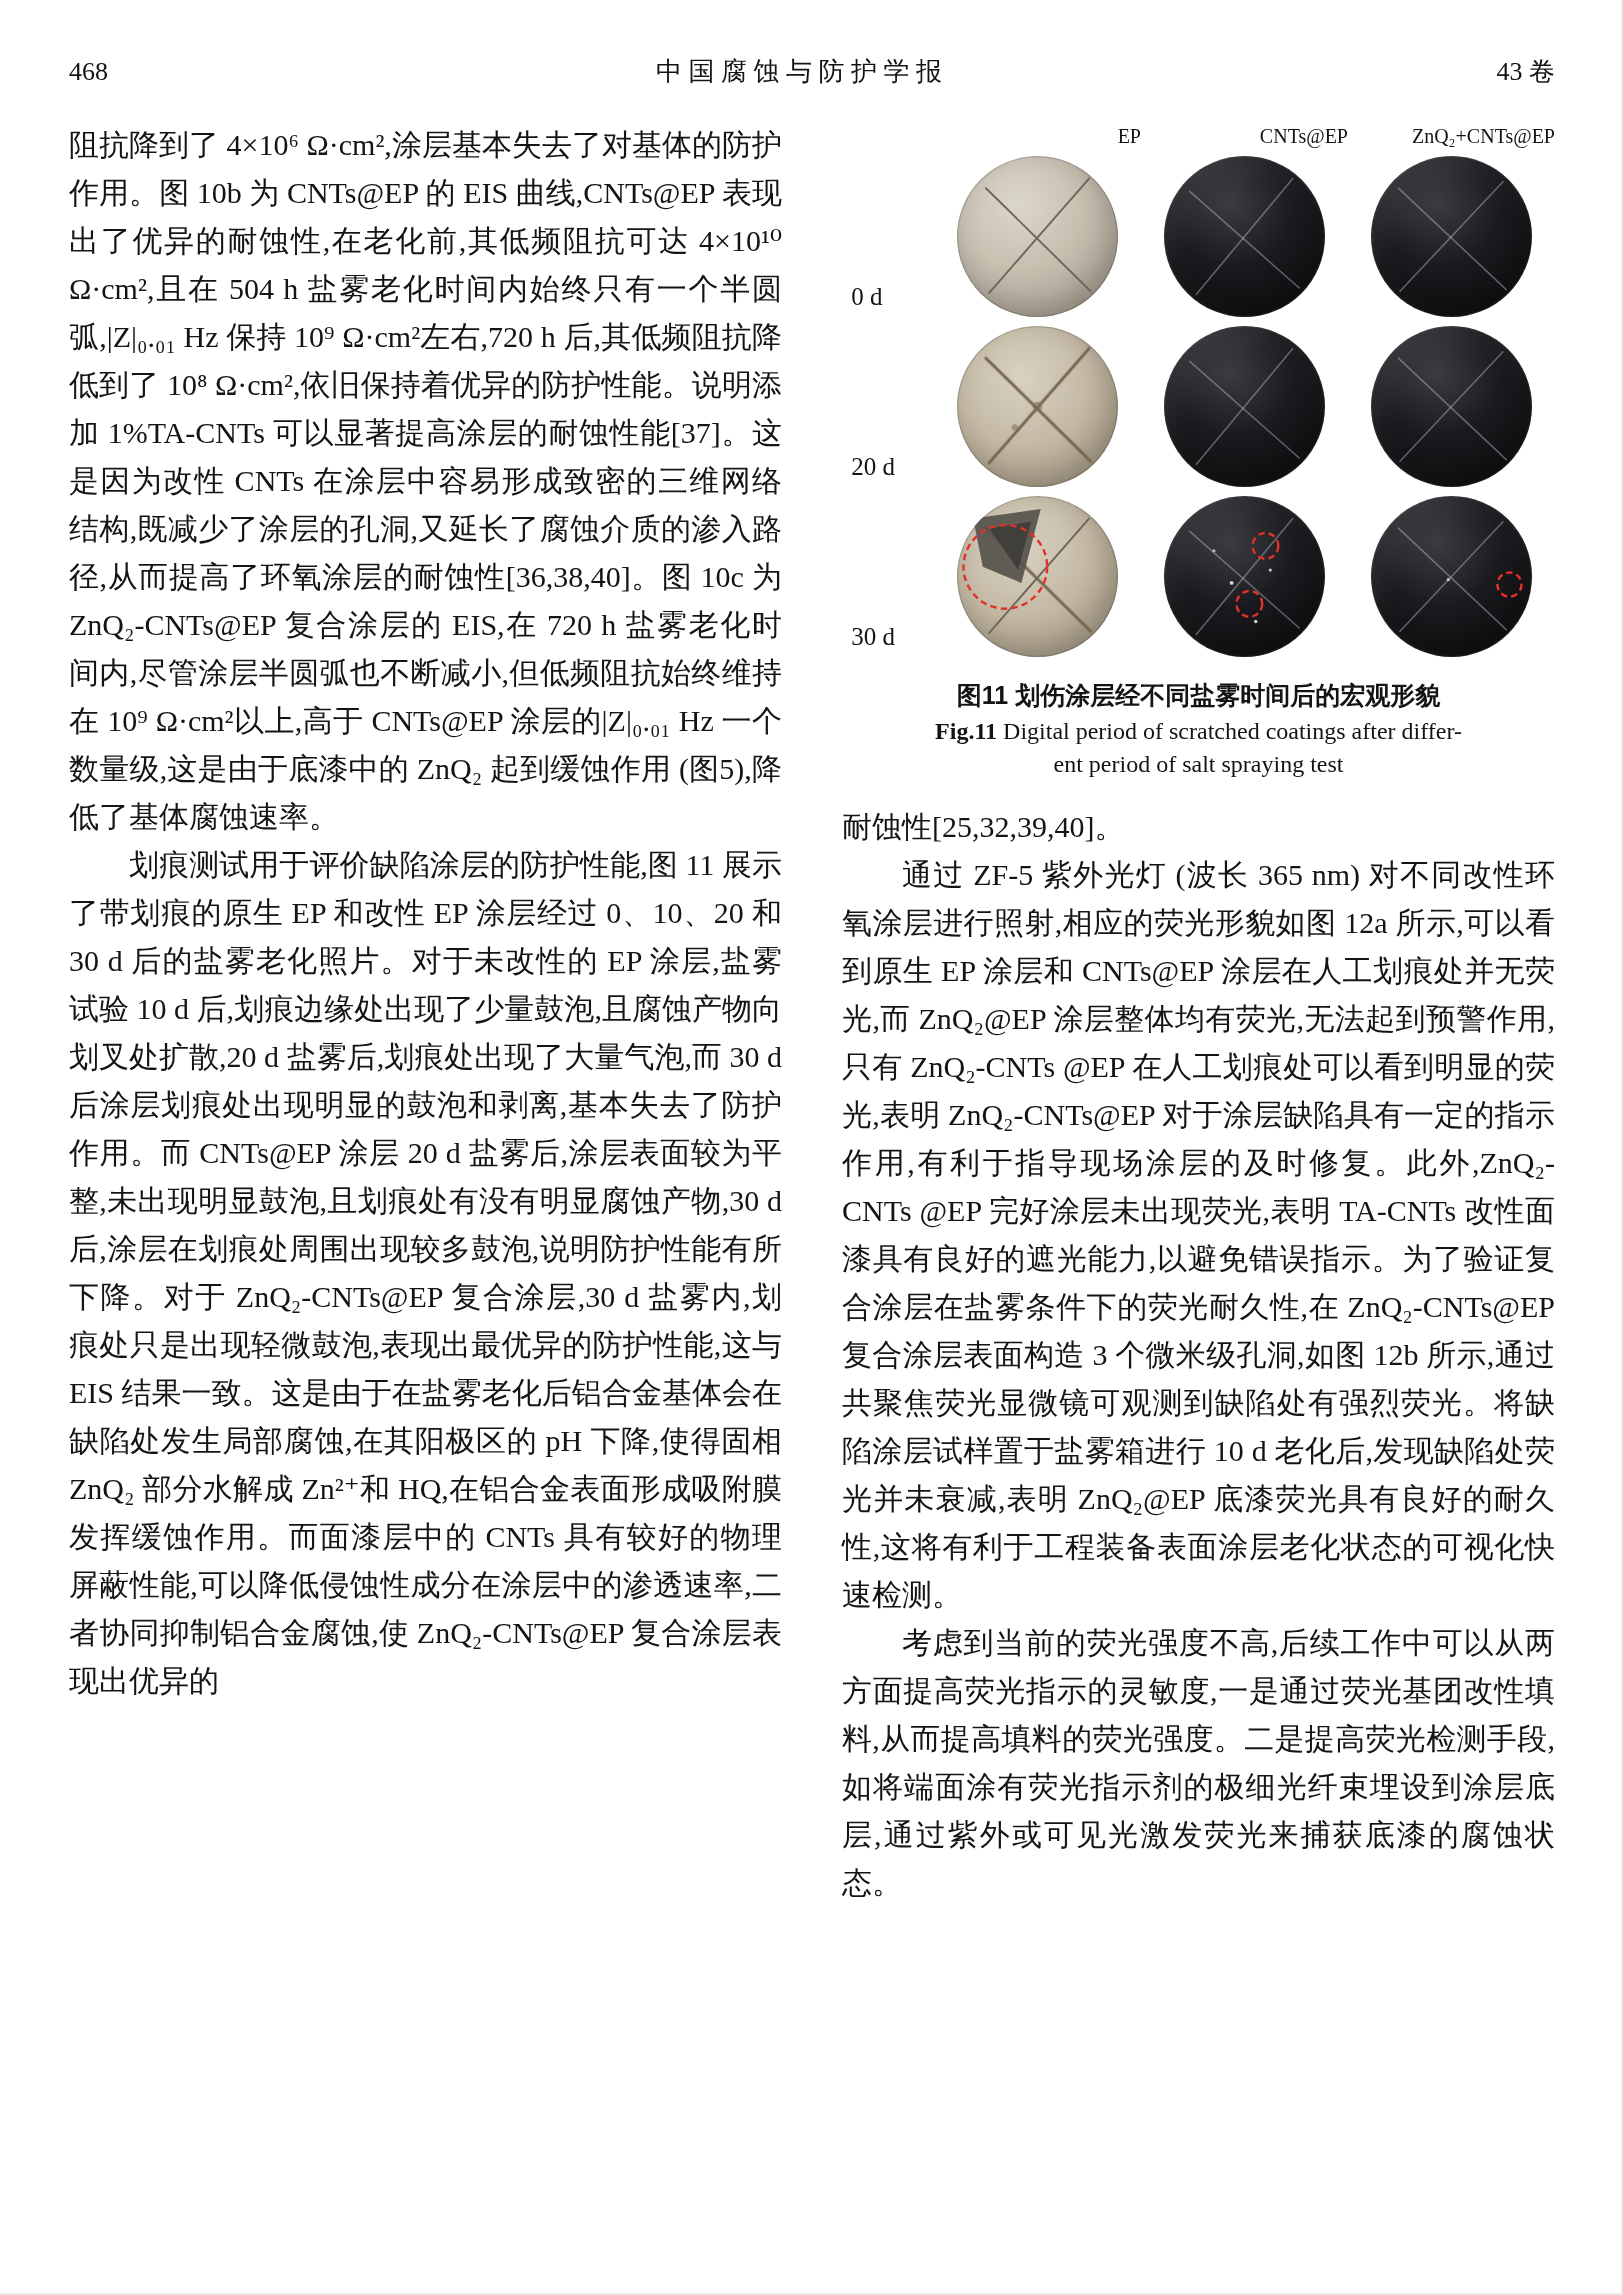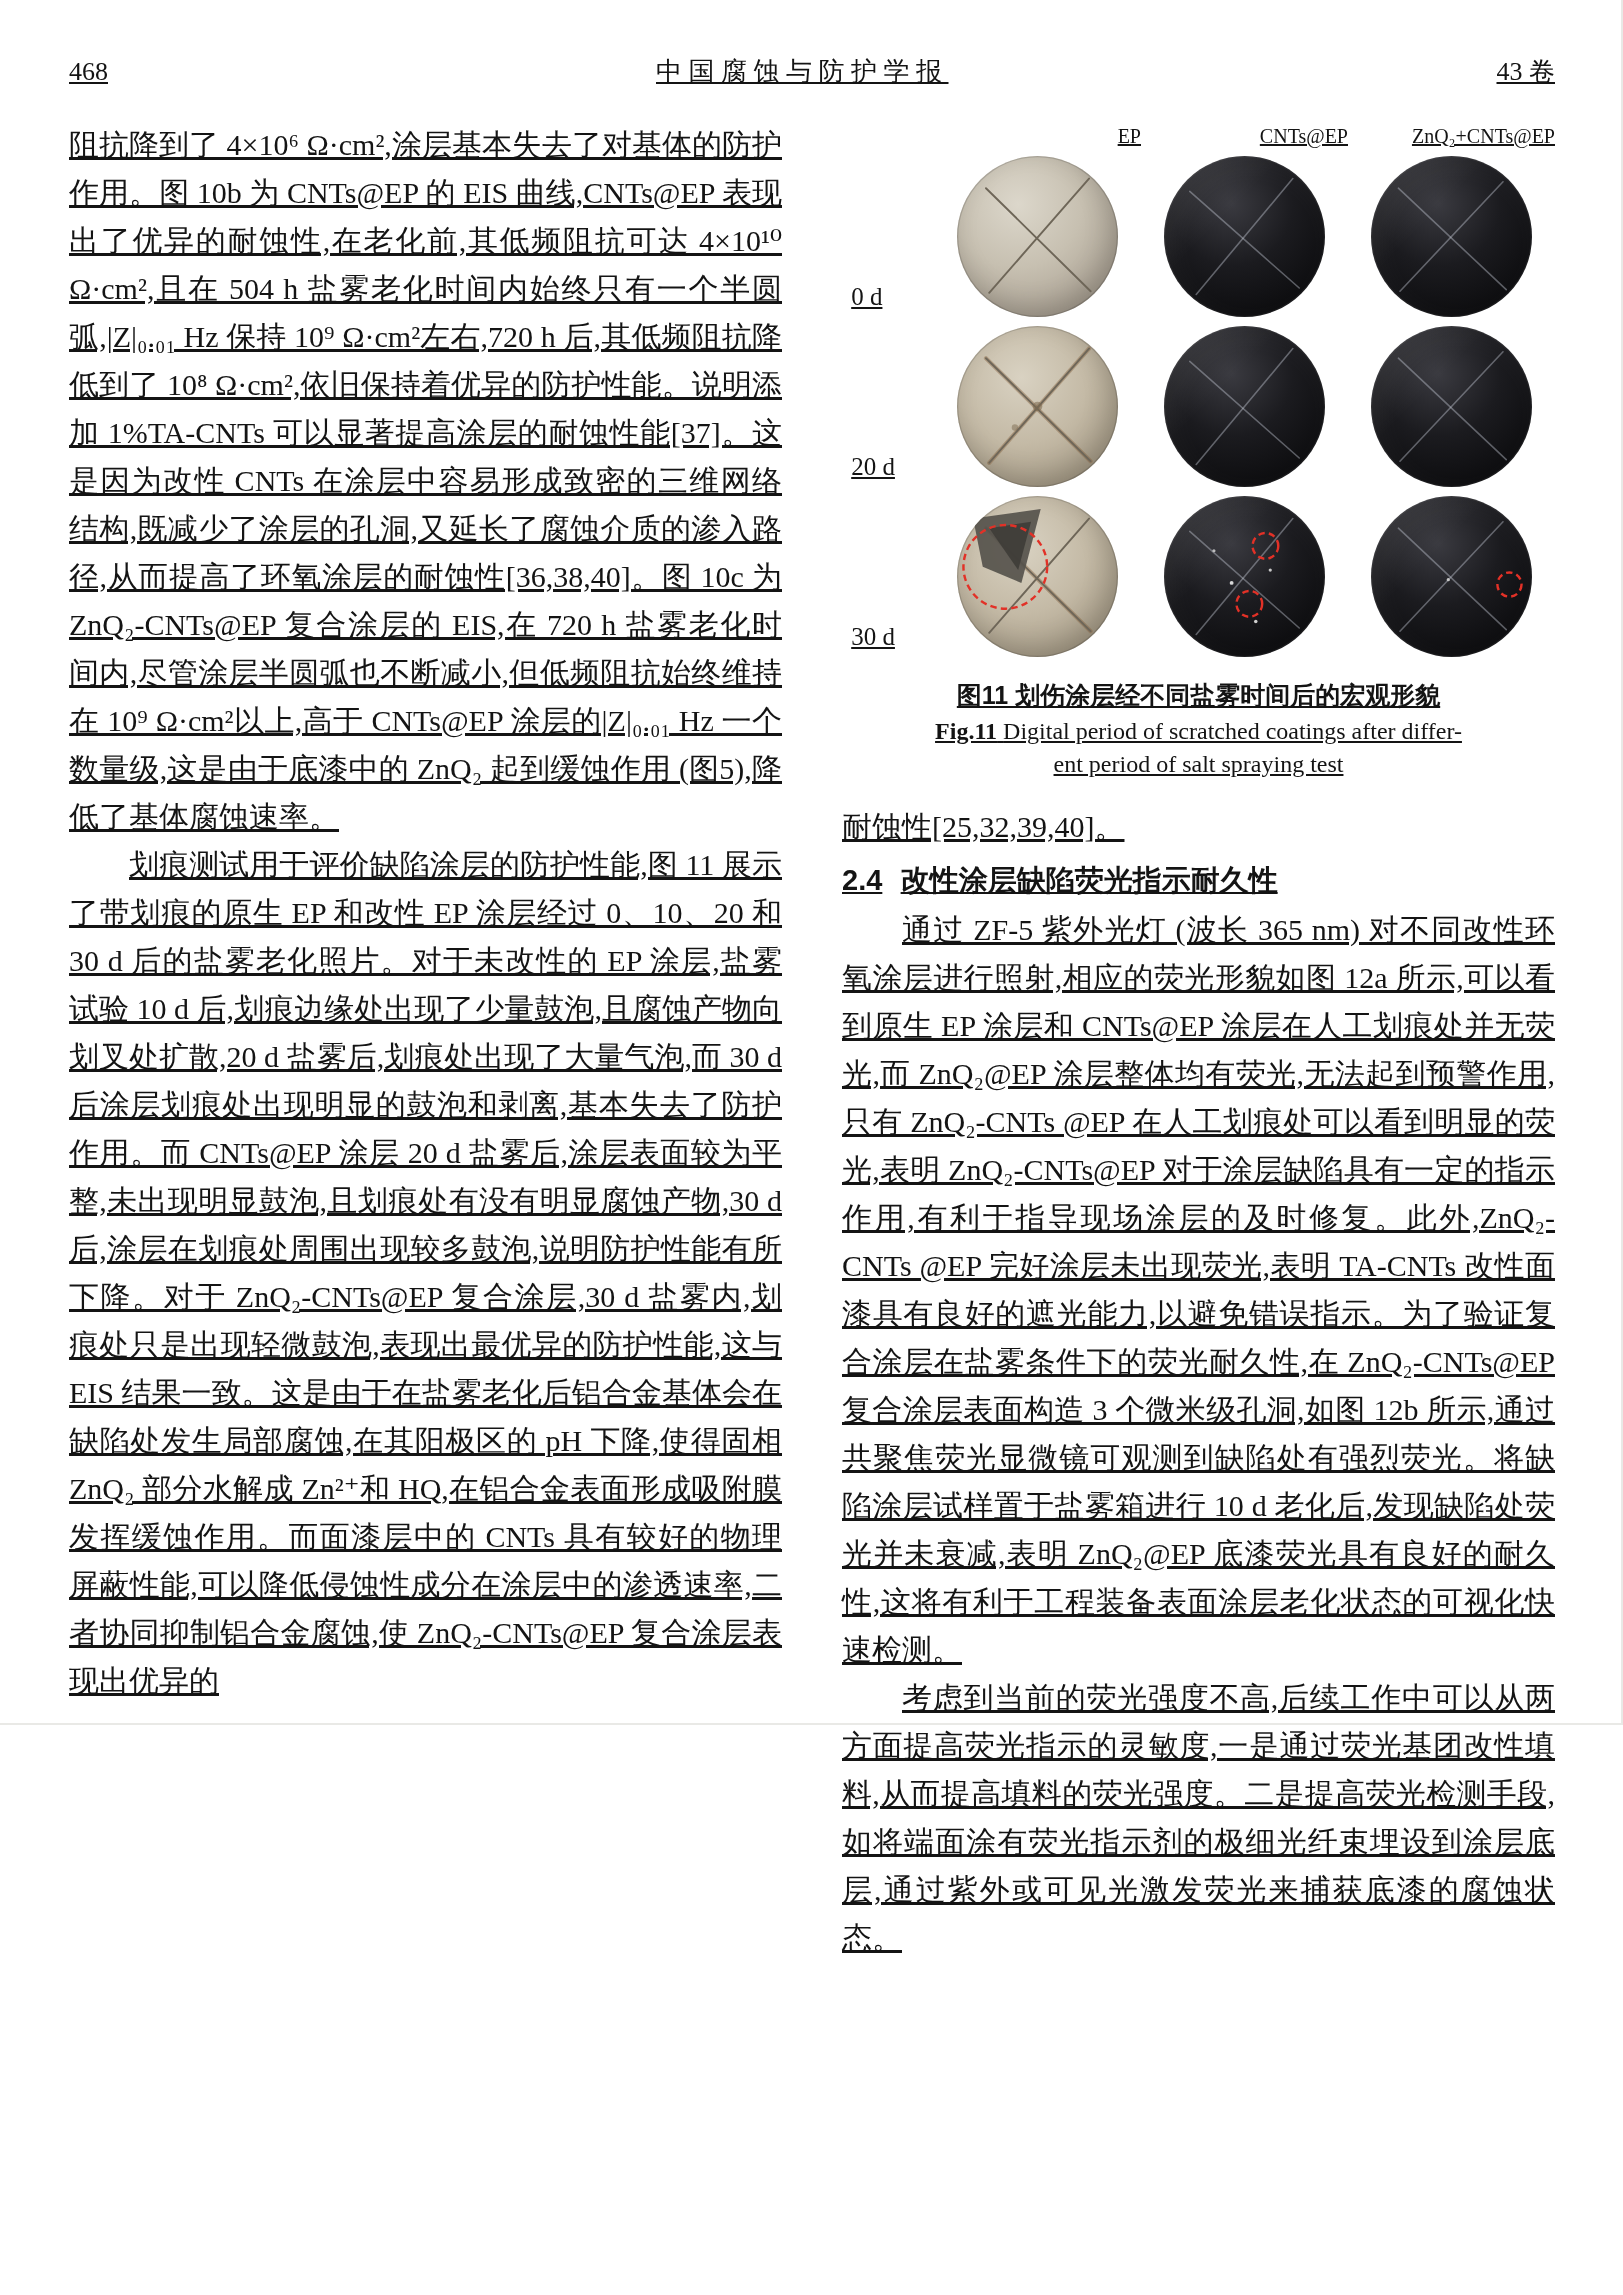--- a/index.html
+++ b/index.html
@@ -3,25 +3,24 @@
 <meta charset="utf-8">
 <style>
   * { margin:0; padding:0; box-sizing:border-box; }
   html,body { background:#ffffff; }
   body {
     width:1623px; height:2295px;
     font-family:"Liberation Serif","DejaVu Serif",serif;
     color:#141414; overflow:hidden;
   }
   .page {
-    width:1623px; height:1725px;
+    width:1623px; height:2295px;
     padding:56px 68px 8px 69px;
     position:relative;
     box-shadow: inset -2px 0 0 #e9e9e6, inset 0 -2px 0 #e9e9e6;
-    text-decoration: underline;
   }
   
   .run-head {
     display:flex; justify-content:space-between; align-items:baseline;
     font-size:26px; line-height:31px;
   }
   .run-head .jtitle { letter-spacing:6.5px; }
   
   .columns { margin-top:34px; display:flex; justify-content:space-between; }
   .col { width:713px; font-size:30px; line-height:48px; text-align:justify; }
@@ -205,22 +204,19 @@
 
         <div class="fig-cap-cn">图11  划伤涂层经不同盐雾时间后的宏观形貌</div>
         <div class="fig-cap-en">
           <div class="cap-line"><span class="cap-label">Fig.11</span> <span>Digital period of scratched coatings after differ-</span></div>
           <div class="cap-line">ent period of salt spraying test</div>
         </div>
       </div>
 
       <p class="cont after-fig">耐蚀性[25,32,39,40]。</p>
 
-      <h3 class="section">
-        <span class="num">2.4</span><span>改性涂层缺陷荧光指示耐久性</span>
-      </h3>
 
       <p>通过 ZF-5 紫外光灯 (波长 365 nm) 对不同改性环氧涂层进行照射,相应的荧光形貌如图 12a 所示,可以看到原生 EP 涂层和 CNTs@EP 涂层在人工划痕处并无荧光,而 ZnQ₂@EP 涂层整体均有荧光,无法起到预警作用,只有 ZnQ₂-CNTs @EP 在人工划痕处可以看到明显的荧光,表明 ZnQ₂-CNTs@EP 对于涂层缺陷具有一定的指示作用,有利于指导现场涂层的及时修复。此外,ZnQ₂-CNTs @EP 完好涂层未出现荧光,表明 TA-CNTs 改性面漆具有良好的遮光能力,以避免错误指示。为了验证复合涂层在盐雾条件下的荧光耐久性,在 ZnQ₂-CNTs@EP 复合涂层表面构造 3 个微米级孔洞,如图 12b 所示,通过共聚焦荧光显微镜可观测到缺陷处有强烈荧光。将缺陷涂层试样置于盐雾箱进行 10 d 老化后,发现缺陷处荧光并未衰减,表明 ZnQ₂@EP 底漆荧光具有良好的耐久性,这将有利于工程装备表面涂层老化状态的可视化快速检测。</p>
       <p>考虑到当前的荧光强度不高,后续工作中可以从两方面提高荧光指示的灵敏度,一是通过荧光基团改性填料,从而提高填料的荧光强度。二是提高荧光检测手段,如将端面涂有荧光指示剂的极细光纤束埋设到涂层底层,通过紫外或可见光激发荧光来捕获底漆的腐蚀状态。</p>
     </div>
   </div>
 </div>
 
 
 </body></html>

